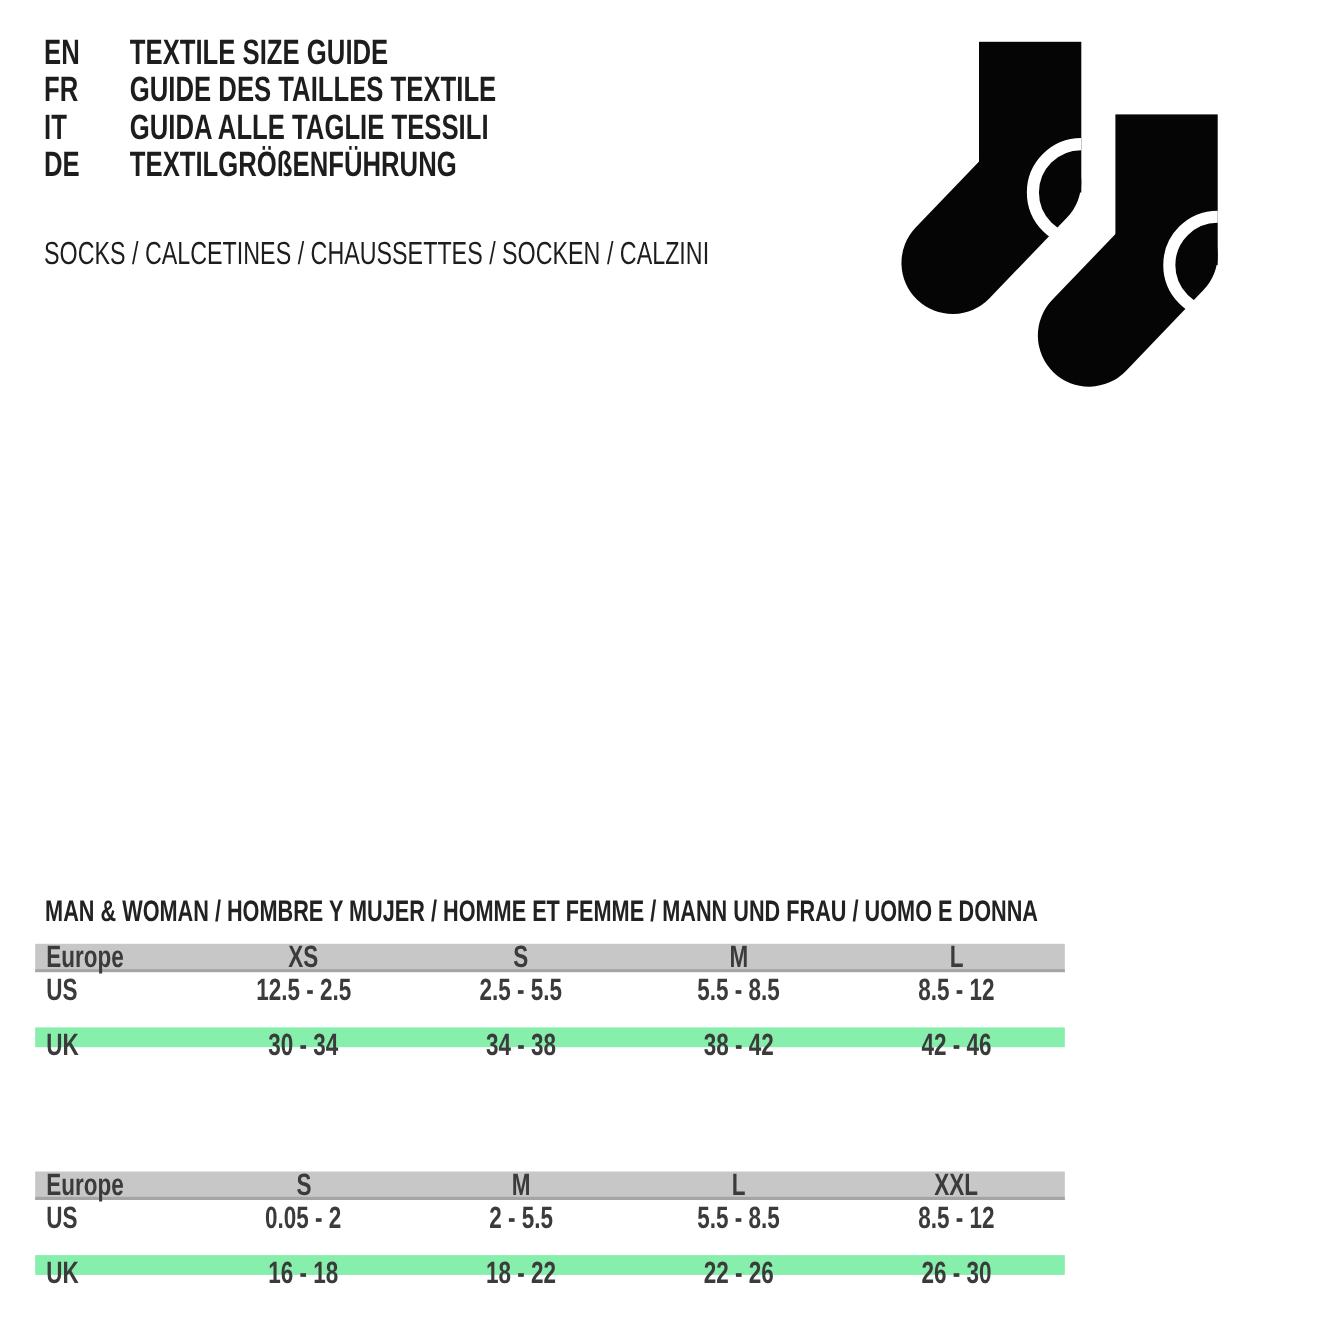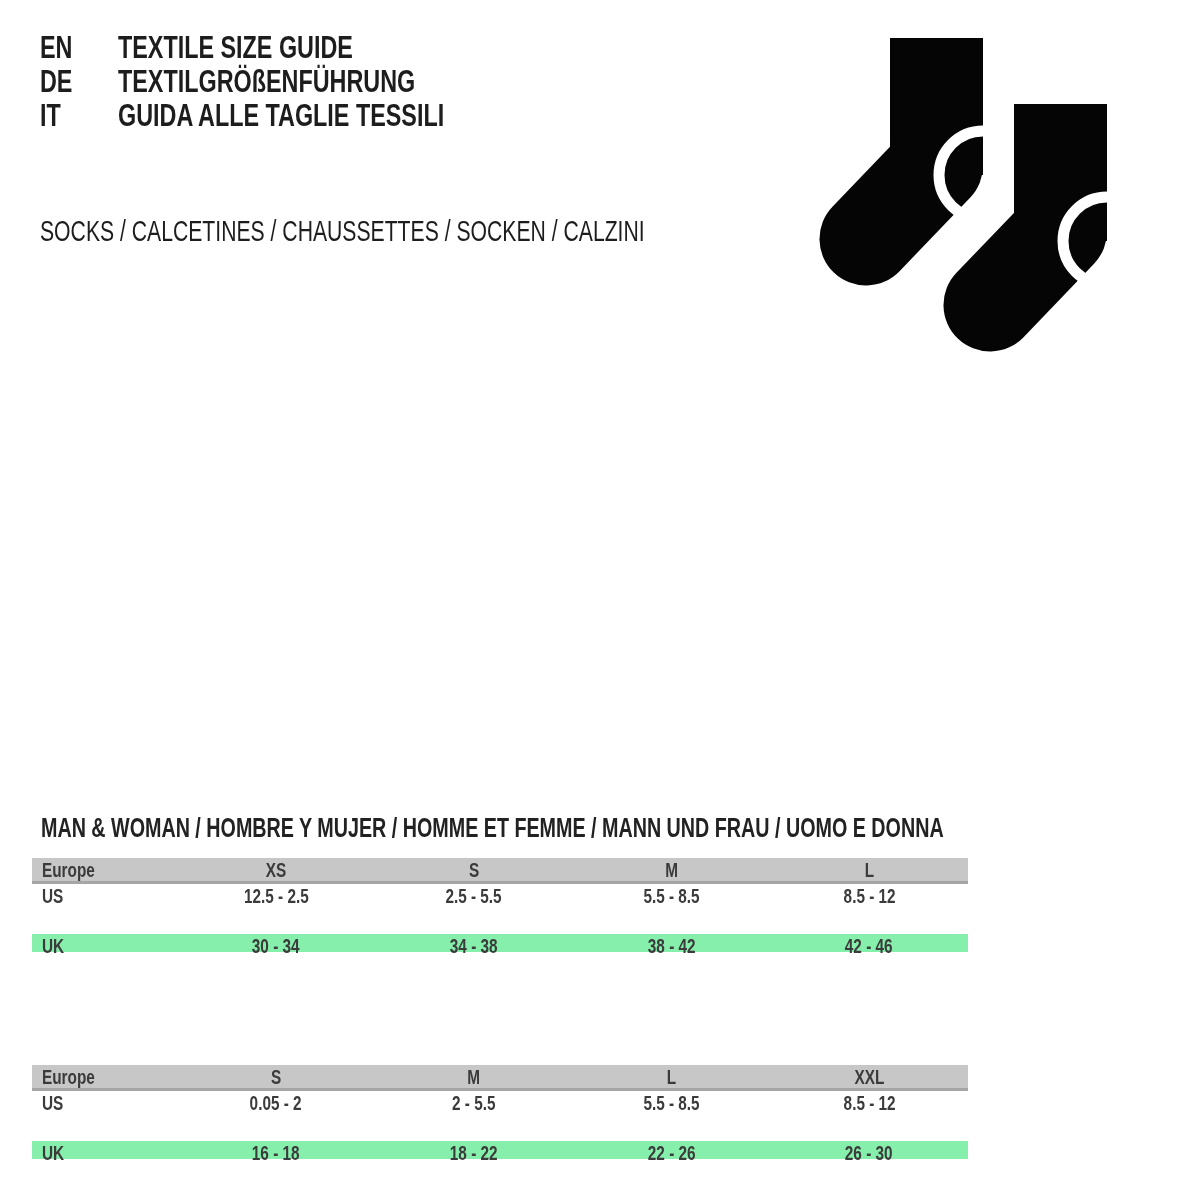--- a/index.html
+++ b/index.html
@@ -38,21 +38,21 @@
   .section-heading {
     position: absolute; left: 41px;
     font-size: 27px; font-weight: bold; line-height: 32px; color: #222222;
   }
   .heading-adults   { top: 812px; }
   .heading-children { top: 1020px; }
 
   
   .size-table {
     position: absolute; left: 32px; width: 936px;
-    font-size: 21px; font-weight: bold; color: #3b3b3b;
+    font-size: 28px; font-weight: bold; color: #3b3b3b;
   }
   .table-adults   { top: 858px; }
   .table-children { top: 1065px; }
 
   .t-header {
     height: 23px; background: #c7c7c7;
     border-bottom: 3px solid #a5a5a5;
     display: flex; align-items: center;
   }
   .t-row { height: 18px; display: flex; align-items: flex-start; background: #ffffff; }
@@ -65,26 +65,30 @@
 <body>
 
 <div class="canvas">
 
   <div class="lang-list">
     <div class="lang-row">
       <span class="lang-code"><span class="cond">EN</span></span>
       <span class="cond">TEXTILE SIZE GUIDE</span>
     </div>
     <div class="lang-row">
-      <span class="lang-code"><span class="cond">DE</span></span>
-      <span class="cond">TEXTILGRÖßENFÜHRUNG</span>
+      <span class="lang-code"><span class="cond">FR</span></span>
+      <span class="cond">GUIDE DES TAILLES TEXTILE</span>
     </div>
     <div class="lang-row">
       <span class="lang-code"><span class="cond">IT</span></span>
       <span class="cond">GUIDA ALLE TAGLIE TESSILI</span>
+    </div>
+    <div class="lang-row">
+      <span class="lang-code"><span class="cond">DE</span></span>
+      <span class="cond">TEXTILGRÖßENFÜHRUNG</span>
     </div>
   </div>
 
   <div class="product-line">
     <span class="cond">SOCKS / CALCETINES / CHAUSSETTES / SOCKEN / CALZINI</span>
   </div>
 
   <svg class="socks-icon" viewBox="0 0 310 330" xmlns="http://www.w3.org/2000/svg" aria-hidden="true">
     <defs>
       <g id="sock">

